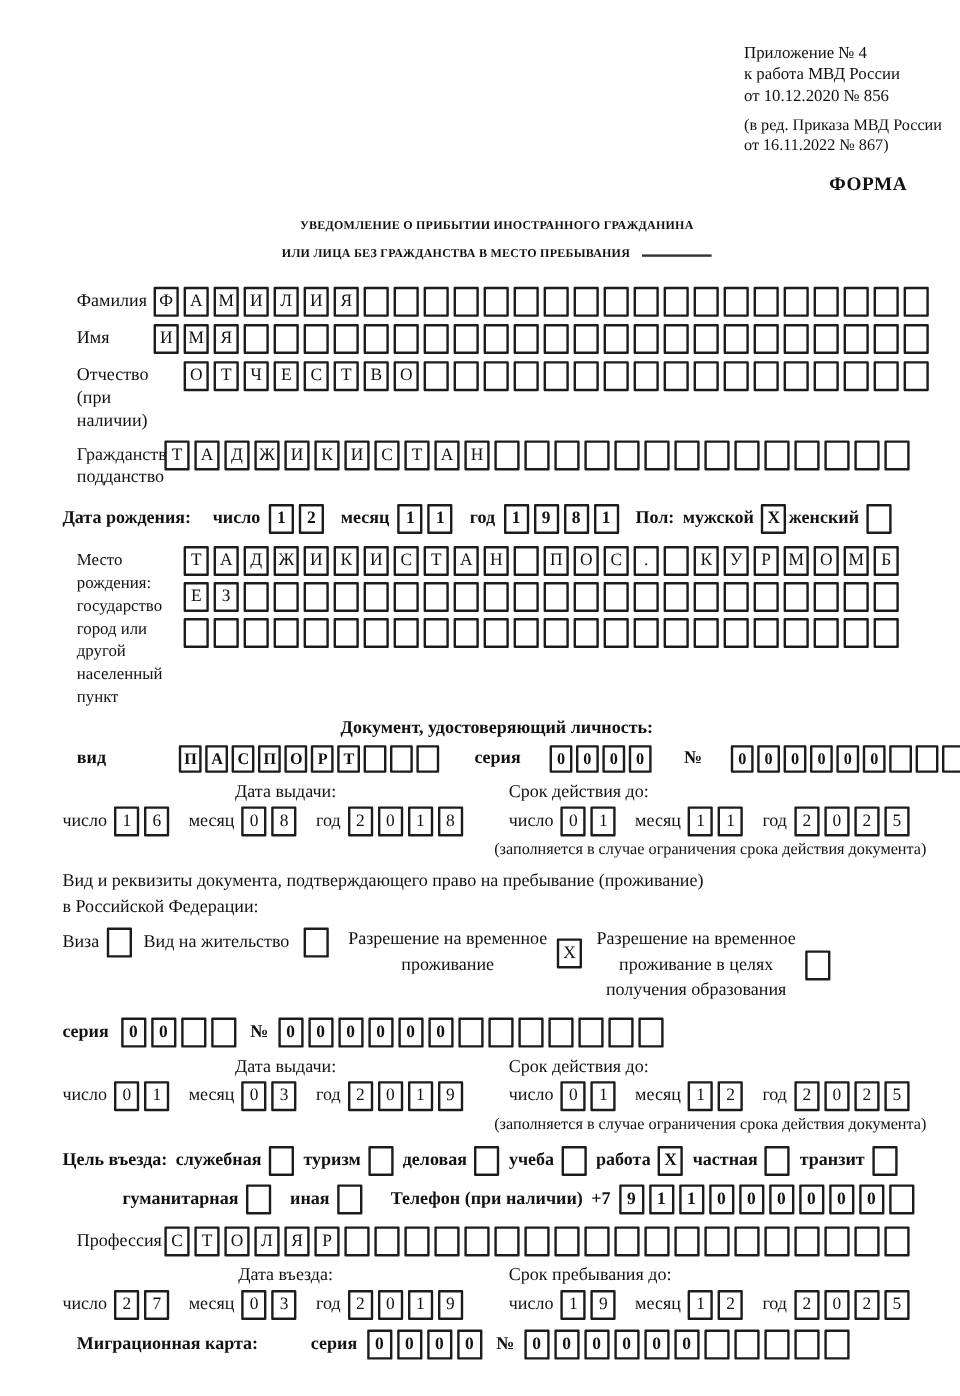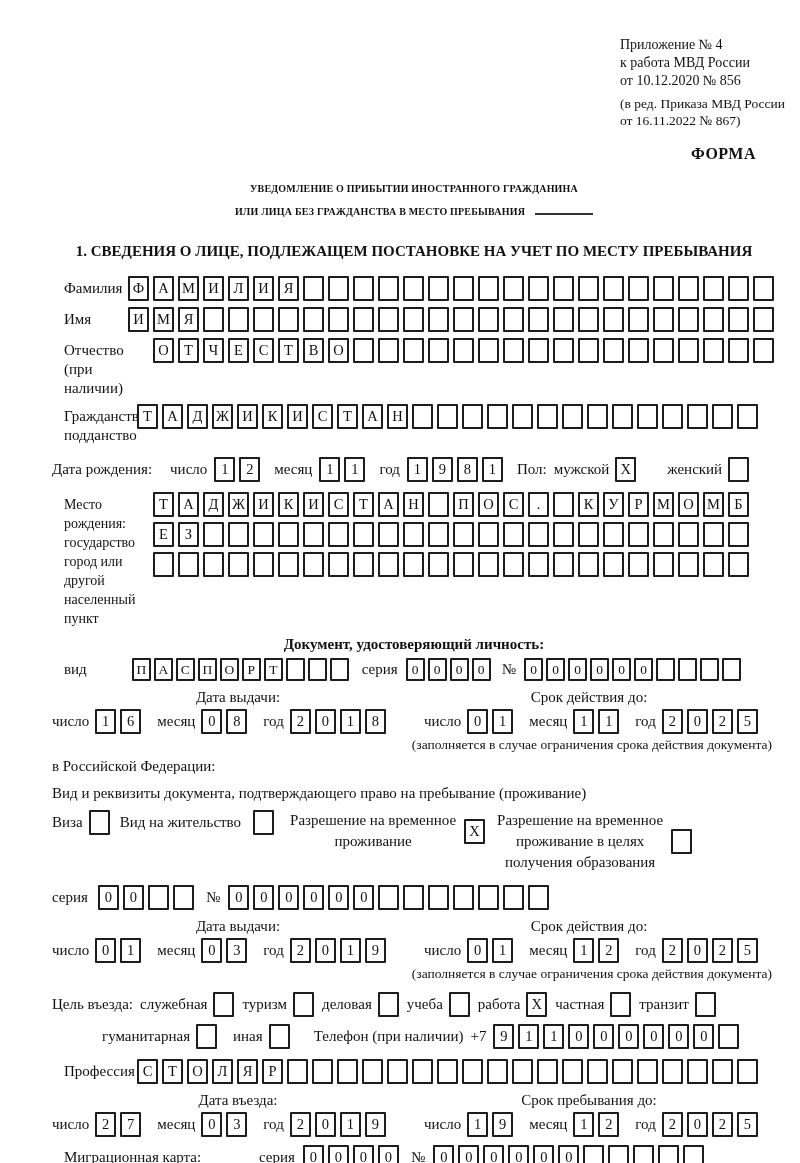--- a/index.html
+++ b/index.html
@@ -34,34 +34,34 @@
 
   
   .frow { display: flex; align-items: flex-start; margin-top: 6px; padding-left: 28px; }
   .lbl { width: 64px; flex: none; font-size: 15px; line-height: 19px; padding-top: 3px; }
   .lbl.w89 { width: 89px; } .lbl.w73 { width: 73px; }
   .lbl.small { font-size: 14px; }
   .vstack .brow { margin-top: 5px; }
   .vstack .brow:first-child { margin-top: 0; }
 
   
-  .irow { display: flex; align-items: center; font-size: 15px; }
+  .irow { display: flex; align-items: center; font-size: 15px; font-weight: bold; }
   .irow .t { margin-right: 7px; white-space: nowrap; }
   .g { display: inline-flex; align-items: center; margin-right: 10px; }
 
   .birth-row { margin-top: 12px; padding-left: 16px; }
 
   .doc-title { margin-top: 8px; text-align: center; font-weight: bold; font-size: 15px; }
-  .docrow { margin-top: 5px; padding-left: 28px; }
+  .docrow { margin-top: 5px; padding-left: 28px; gap: 16px; }
 
   
   .dates { margin-top: 8px; padding-left: 16px; }
   .dates-head { display: flex; font-size: 15px; }
   .dh1 { width: 372px; text-align: center; }
-  .dh2 { width: 330px; text-align: center; }
+  .dh2 { width: 330px; text-align: left; }
   .dates-row { display: flex; margin-top: 3px; }
   .dgroup { display: flex; align-items: center; }
   .dgroup.g1 { width: 372px; }
   .dgroup .dl { margin: 0 6px 0 0; font-size: 15px; }
   .dgroup .boxes { margin-right: 12px; }
   .dates-note { margin-top: 3px; text-align: right; padding-right: 20px;
                 font-size: 13.5px; }
 
   .resline { margin-top: 10px; padding-left: 16px; font-size: 15px; }
   .resline2 { margin-top: 5px; }
@@ -105,21 +105,20 @@
 
   <div class="forma">ФОРМА</div>
 
   <div class="title">
     <div>УВЕДОМЛЕНИЕ О ПРИБЫТИИ ИНОСТРАННОГО ГРАЖДАНИНА</div>
     <div>
       <span>ИЛИ ЛИЦА БЕЗ ГРАЖДАНСТВА В МЕСТО ПРЕБЫВАНИЯ</span><span class="blank"></span>
     </div>
   </div>
 
-  <div class="sec1">1. СВЕДЕНИЯ О ЛИЦЕ, ПОДЛЕЖАЩЕМ ПОСТАНОВКЕ НА УЧЕТ ПО МЕСТУ ПРЕБЫВАНИЯ</div>
 
   <div class="frow" style="margin-top:16px">
     <span class="lbl">Фамилия</span>
     <span class="boxes">
         <span class="cb">Ф</span>
         <span class="cb">А</span>
         <span class="cb">М</span>
         <span class="cb">И</span>
         <span class="cb">Л</span>
         <span class="cb">И</span>
@@ -267,21 +266,21 @@
         <span class="boxes">
           <span class="cb">1</span>
           <span class="cb">9</span>
           <span class="cb">8</span>
           <span class="cb">1</span>
         </span>
       </span>
     <span class="t">Пол:</span>
     <span class="t" style="margin-right:0">мужской</span>
     <span class="cb chk">X</span>
-    <span class="t" style="margin-left:31px;margin-right:0">женский</span>
+    <span class="t" style="margin-left:2px;margin-right:0">женский</span>
     <span class="cb chk"></span>
   </div>
 
   <div class="frow" style="margin-top:10px">
     <span class="lbl w89 small">
       <span>Место рождения:</span><br>
       <span>государство</span><br>
       <span>город или другой</span><br>
       <span>населенный пункт</span>
     </span>
@@ -446,22 +445,22 @@
             <span class="cb">2</span>
             <span class="cb">0</span>
             <span class="cb">2</span>
             <span class="cb">5</span>
           </span>
       </div>
     </div>
     <div class="dates-note">(заполняется в случае ограничения срока действия документа)</div>
   </div>
 
+  <div class="resline">Вид и реквизиты документа, подтверждающего право на пребывание (проживание)</div>
   <div class="resline resline2">в Российской Федерации:</div>
-  <div class="resline">Вид и реквизиты документа, подтверждающего право на пребывание (проживание)</div>
 
   <div class="viza-row">
     <span class="opt">
       <span>Виза</span>
       <span class="cb chk"></span>
     </span>
     <span class="opt" style="margin-right:14px">
       <span>Вид на жительство</span>
       <span class="cb chk" style="margin-left:12px"></span>
     </span>

